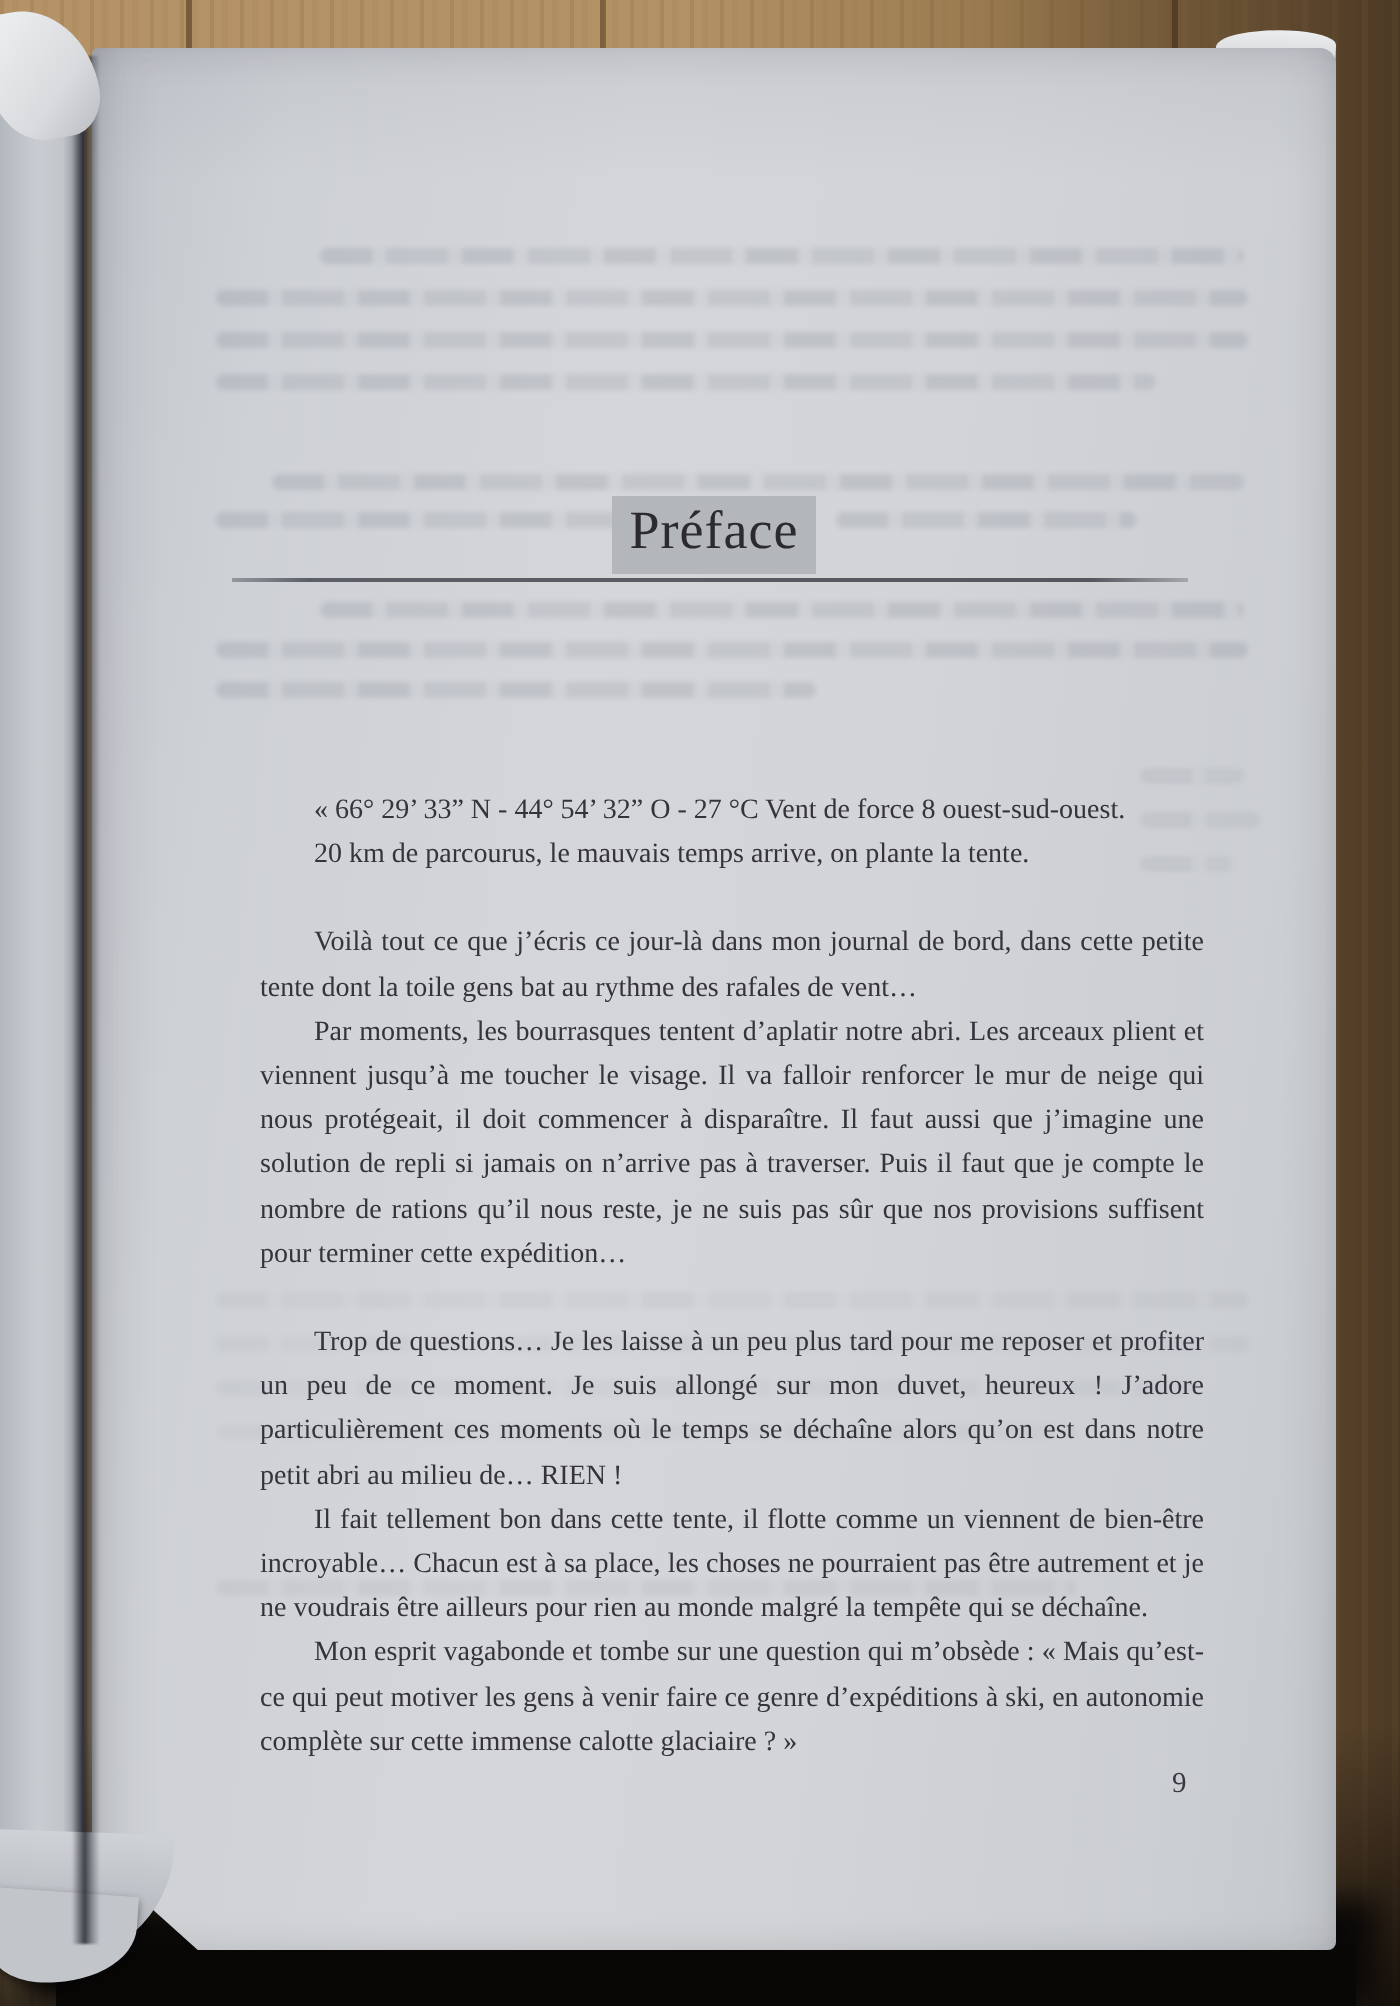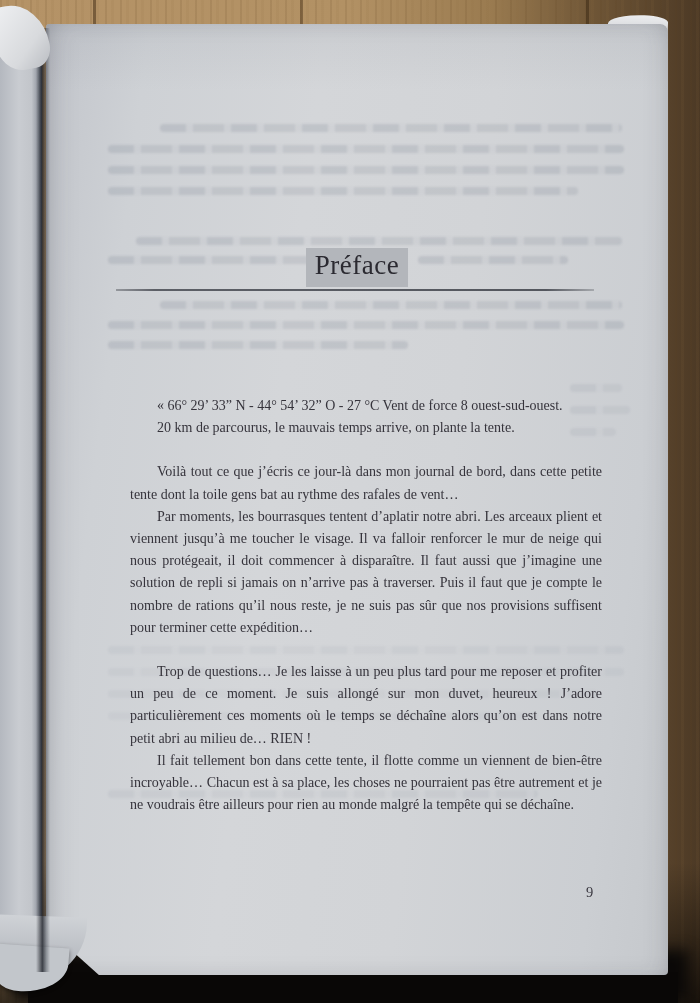--- a/index.html
+++ b/index.html
@@ -114,17 +114,18 @@
     </div>
     <div class="rule"></div>
 
     <div class="body-text">
       <p>« 66° 29’ 33” N - 44° 54’ 32” O - 27 °C Vent de force 8 ouest-sud-ouest.</p>
       <p>20 km de parcourus, le mauvais temps arrive, on plante la tente.</p>
       <p class="gap">Voilà tout ce que j’écris ce jour-là dans mon journal de bord, dans cette petite tente dont la toile gens bat au rythme des rafales de vent…</p>
       <p>Par moments, les bourrasques tentent d’aplatir notre abri. Les arceaux plient et viennent jusqu’à me toucher le visage. Il va falloir renforcer le mur de neige qui nous protégeait, il doit commencer à disparaître. Il faut aussi que j’imagine une solution de repli si jamais on n’arrive pas à traverser. Puis il faut que je compte le nombre de rations qu’il nous reste, je ne suis pas sûr que nos provisions suffisent pour terminer cette expédition…</p>
       <p class="gap">Trop de questions… Je les laisse à un peu plus tard pour me reposer et profiter un peu de ce moment. Je suis allongé sur mon duvet, heureux ! J’adore particulièrement ces moments où le temps se déchaîne alors qu’on est dans notre petit abri au milieu de… RIEN !</p>
       <p>Il fait tellement bon dans cette tente, il flotte comme un viennent de bien-être incroyable… Chacun est à sa place, les choses ne pourraient pas être autrement et je ne voudrais être ailleurs pour rien au monde malgré la tempête qui se déchaîne.</p>
+      <p>Mon esprit vagabonde et tombe sur une question qui m’obsède : « Mais qu’est-ce qui peut motiver les gens à venir faire ce genre d’expéditions à ski, en autonomie complète sur cette immense calotte glaciaire ? »</p>
     </div>
 
     <div class="pagenum">9</div>
   </div>
 </div>
 
 </body></html>

